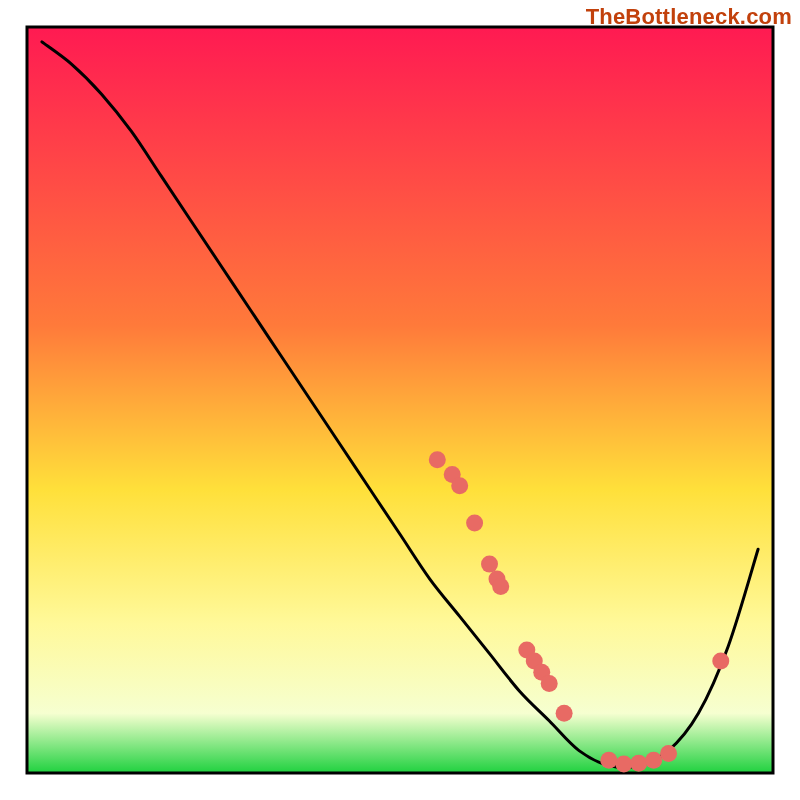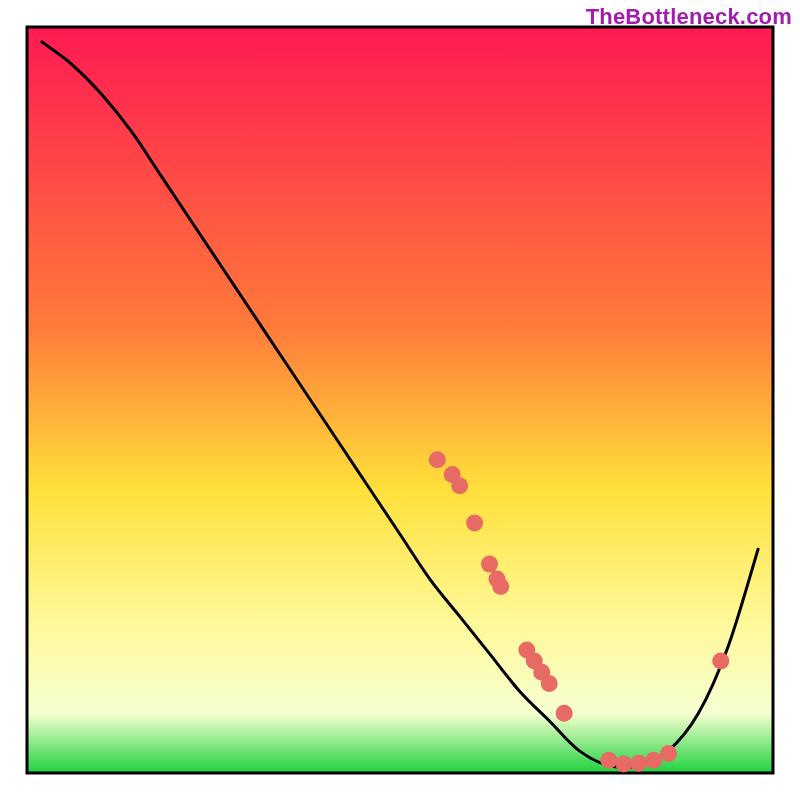--- a/index.html
+++ b/index.html
@@ -17,21 +17,21 @@
   }
   svg {
     display: block;
   }
   .watermark {
     position: absolute;
     top: 4px;
     right: 8px;
     font-size: 22px;
     font-weight: 600;
-    color: #a21caf;
+    color: #c2410c;
     letter-spacing: 0.2px;
     user-select: none;
   }
 </style>
 </head>
 <body>
 
 <div class="chart-wrap">
   <svg width="800" height="800" viewBox="0 0 800 800">
     <defs>

